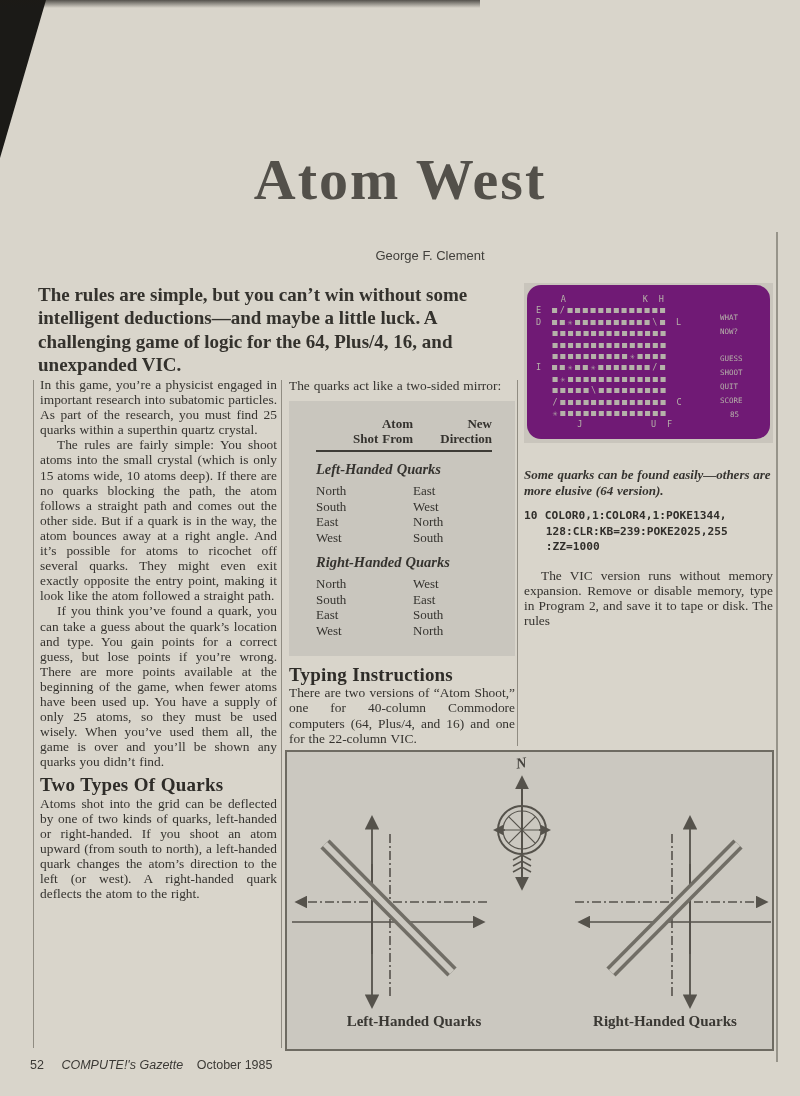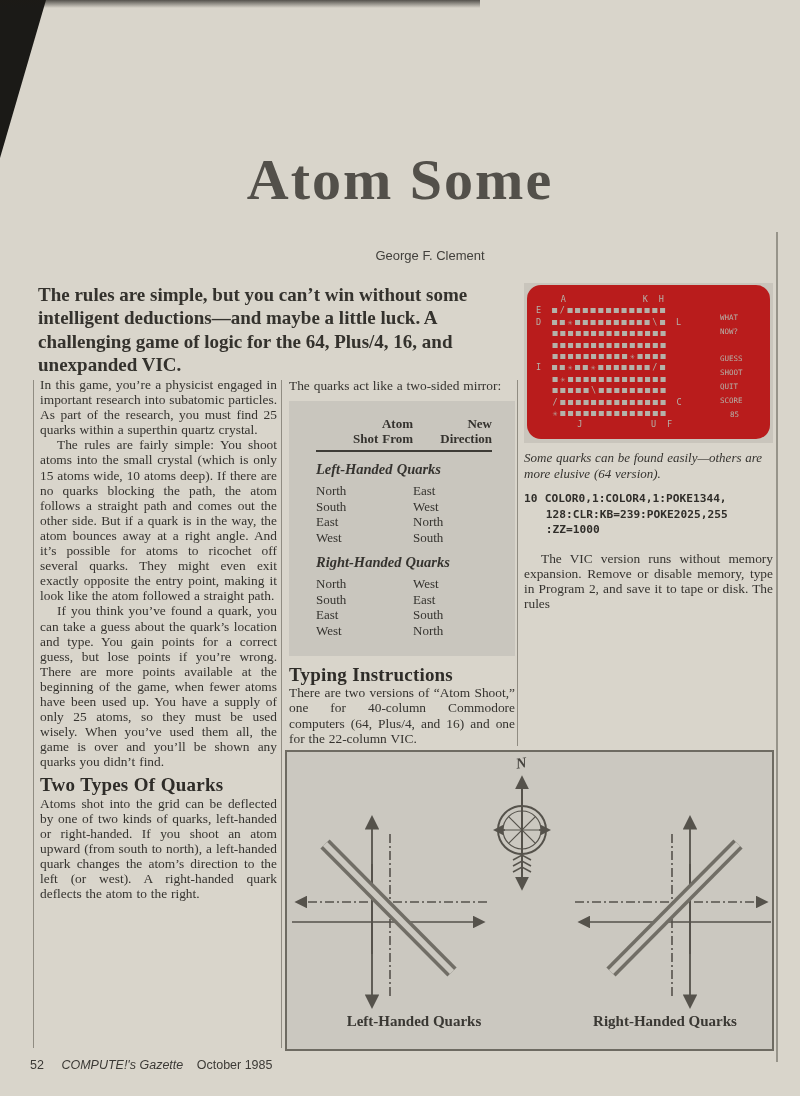--- a/index.html
+++ b/index.html
@@ -37,26 +37,26 @@
   
   .mirror-box{background:#c9c6be;margin:8px 0 11px;padding:15px 8px 18px 27px;}
   .mb-head{display:grid;grid-template-columns:97px 1fr;font-weight:bold;font-size:13px;
            line-height:15px;padding-bottom:4px;border-bottom:2px solid #3d3b36;width:176px;text-align:right;}
   .mb-sect-title{font-style:italic;font-weight:bold;font-size:14.5px;margin:10px 0 6px;text-align:left;}
   .mb-row{display:grid;grid-template-columns:97px 1fr;font-weight:normal;font-size:13px;
            line-height:15.5px;width:176px;text-align:left;}
 
   
   .photo{position:relative;width:249px;height:160px;background:#c9c5bc;}
-  .screen{position:absolute;left:3px;top:2px;right:3px;bottom:4px;background:#b91c1c;border-radius:14px;}
+  .screen{position:absolute;left:3px;top:2px;right:3px;bottom:4px;background:#701a75;border-radius:14px;}
   .screen-grid{position:absolute;left:9px;top:9px;font-family:"DejaVu Sans Mono",monospace;
            font-size:8.5px;line-height:11.4px;letter-spacing:2.6px;color:#b5b2a9;white-space:pre;}
   .screen-menu{position:absolute;right:4px;top:26px;width:46px;font-family:"DejaVu Sans Mono",monospace;
            font-size:7.5px;line-height:13.8px;color:#b5b2a9;white-space:pre;}
-  .caption{font-style:italic;font-size:13px;line-height:15.5px;margin-top:7px;text-align:left;}
+  .caption{font-style:italic;font-size:13px;line-height:15.5px;margin-top:24px;text-align:left;font-weight:bold;}
   .code{font-family:"DejaVu Sans Mono",monospace;font-size:11.2px;font-weight:bold;line-height:15.5px;
            white-space:pre;text-align:left;margin:10px 0 13px;color:#302e2a;}
   .mt{margin-top:23px;}
 
   
   .diagram{position:absolute;left:285px;top:750px;width:489px;height:301px;background:#cbc8c0;
            border:2px solid #6e6b62;box-sizing:border-box;}
   .compass{position:absolute;left:204px;top:2px;}
   .mirrors{position:absolute;left:0;top:52px;}
   .dlabel{position:absolute;font-weight:bold;font-size:15px;color:#3a3833;}
@@ -72,21 +72,21 @@
 
 <div class="page">
 
   <div class="corner-shadow"></div>
   <div class="top-shadow"></div>
   <div class="edge-line"></div>
   <div class="rule" id="rule1"></div>
   <div class="rule" id="rule2"></div>
   <div class="rule" id="rule3"></div>
 
-  <div class="title">Atom Some</div>
+  <div class="title">Atom West</div>
   <div class="byline">George F. Clement</div>
   <div class="deck">The rules are simple, but you can’t win without some intelligent deductions—and maybe a little luck. A challenging game of logic for the 64, Plus/4, 16, and unexpanded VIC.</div>
 
   <div class="col" id="col-left">
     <p class="para">In this game, you’re a physicist engaged in important research into subatomic particles. As part of the research, you must find 25 quarks within a superthin quartz crystal.</p>
     <p class="para indent">The rules are fairly simple: You shoot atoms into the small crystal (which is only 15 atoms wide, 10 atoms deep). If there are no quarks blocking the path, the atom follows a straight path and comes out the other side. But if a quark is in the way, the atom bounces away at a right angle. And it’s possible for atoms to ricochet off several quarks. They might even exit exactly opposite the entry point, making it look like the atom followed a straight path.</p>
     <p class="para indent">If you think you’ve found a quark, you can take a guess about the quark’s location and type. You gain points for a correct guess, but lose points if you’re wrong. There are more points available at the beginning of the game, when fewer atoms have been used up. You have a supply of only 25 atoms, so they must be used wisely. When you’ve used them all, the game is over and you’ll be shown any quarks you didn’t find.</p>
     <div class="subhead">Two Types Of Quarks</div>
     <p class="para">Atoms shot into the grid can be deflected by one of two kinds of quarks, left-handed or right-handed. If you shoot an atom upward (from south to north), a left-handed quark changes the atom’s direction to the left (or west). A right-handed quark deflects the atom to the right.</p>
   </div>

